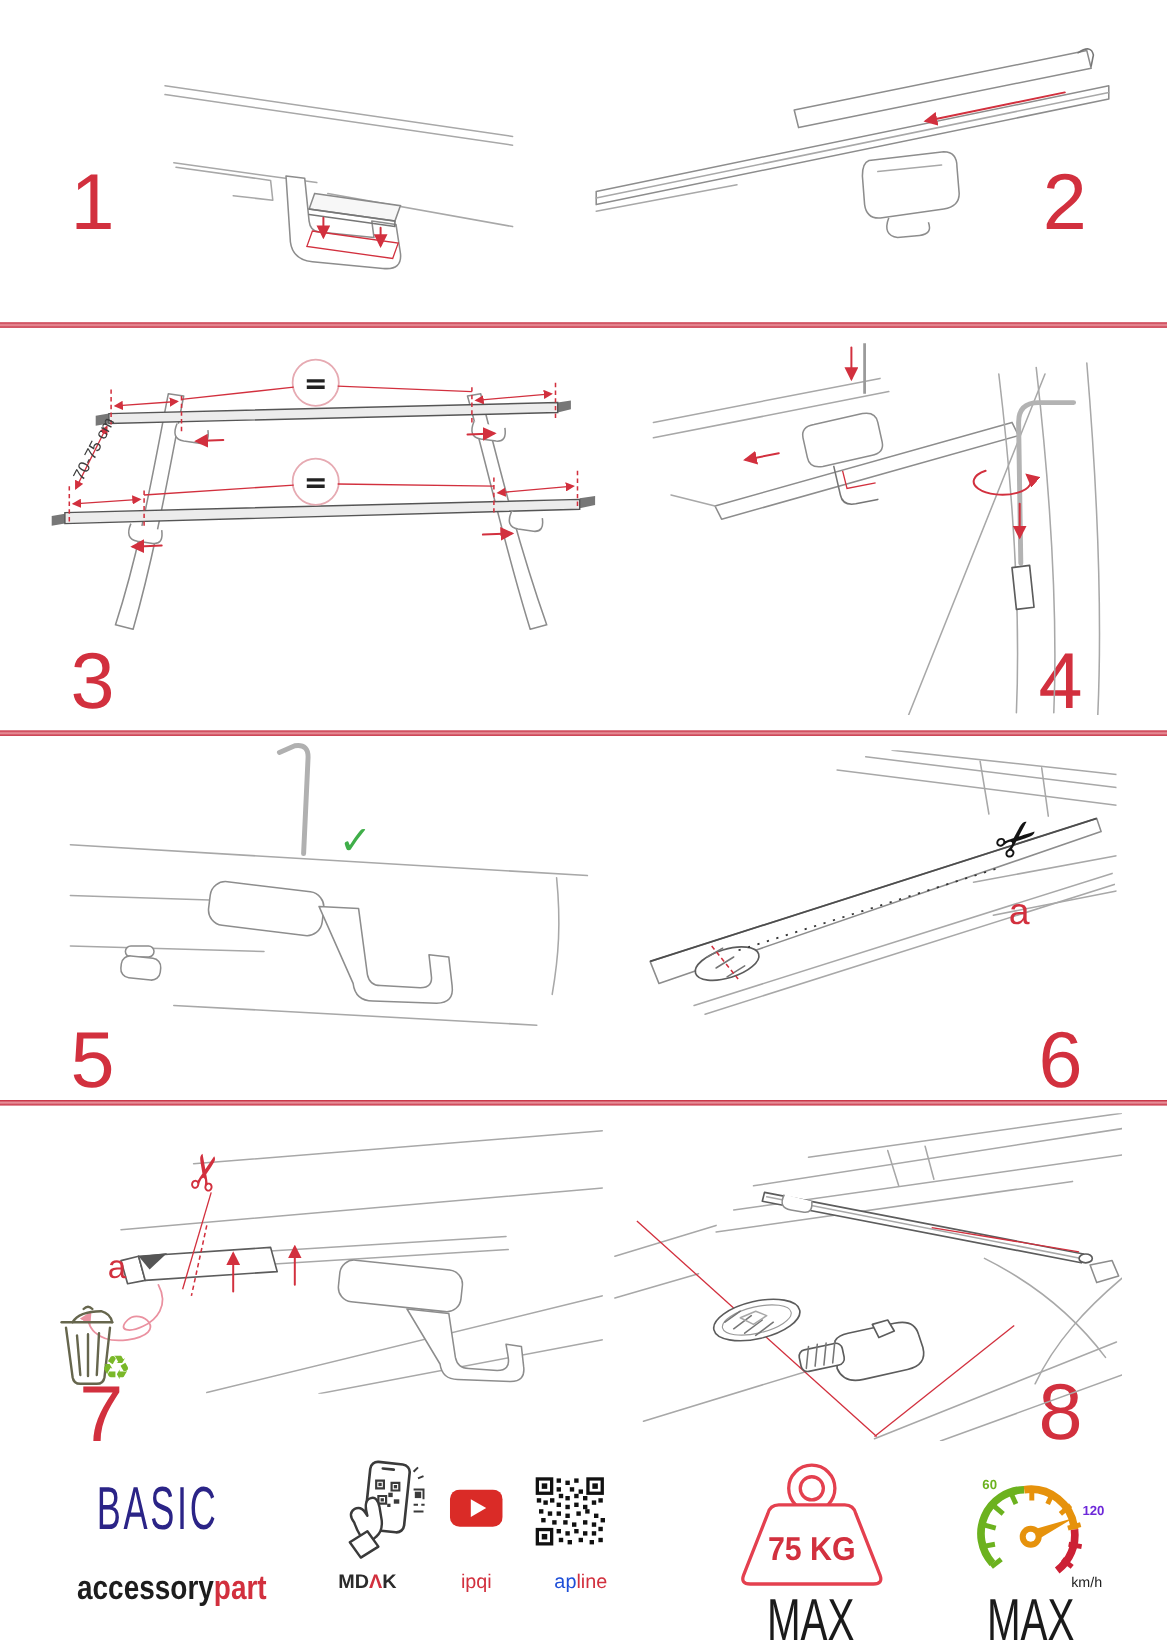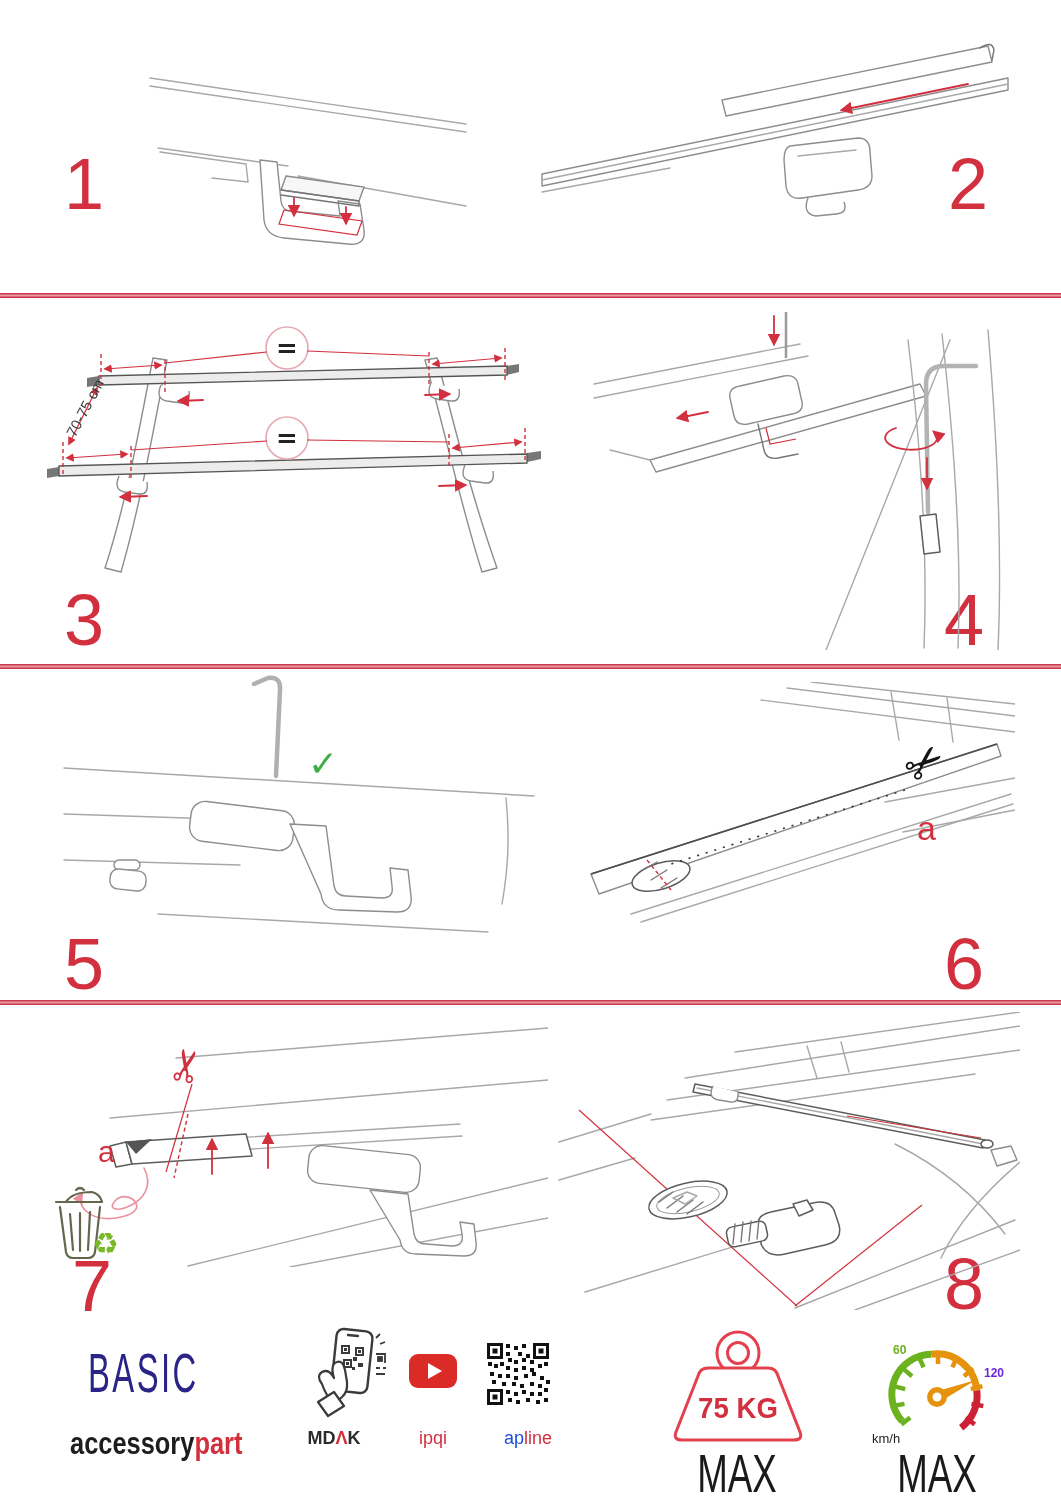--- a/index.html
+++ b/index.html
@@ -23,21 +23,21 @@
   
   .brand-title{position:absolute;left:88px;top:1342px;color:#2b2487;font-size:40px;font-weight:400;
                letter-spacing:3px;transform:scale(0.82,1.38);transform-origin:left top}
   .brand-sub{position:absolute;left:70px;top:1426px;font-size:31px;font-weight:700;color:#1d1d1d;
              transform:scaleX(0.82);transform-origin:left top;white-space:nowrap}
   .partner-label{position:absolute;top:1428px;font-size:18px;font-weight:700;color:#2b2b2b;text-align:center}
   .red-text{color:#d2303e}
   .max-label{position:absolute;font-size:54px;font-weight:400;color:#1a1a1a;text-align:center;
              transform:scaleX(0.68);transform-origin:center top;line-height:1;white-space:nowrap}
   .gauge-num{position:absolute;font-size:12px;font-weight:700;line-height:1}
-  .gauge-unit{position:absolute;font-size:13px;color:#222;text-align:left}
+  .gauge-unit{position:absolute;font-size:13px;color:#222;text-align:right}
 </style>
 </head>
 <body>
 
 <div class="page">
 
   <svg class="abs" width="0" height="0">
     <defs>
       <marker id="ar" viewBox="0 0 10 10" refX="8" refY="5" markerWidth="7" markerHeight="7" orient="auto-start-reverse">
         <path d="M0,0 L10,5 L0,10 Z" fill="#d2303e"></path>

